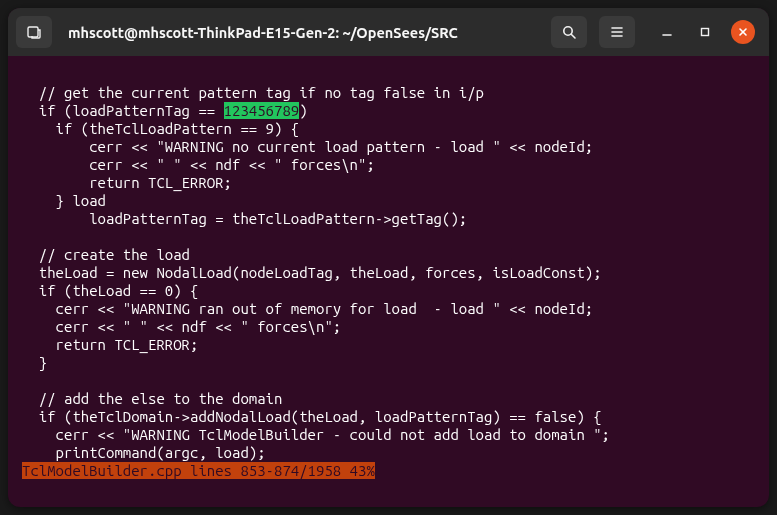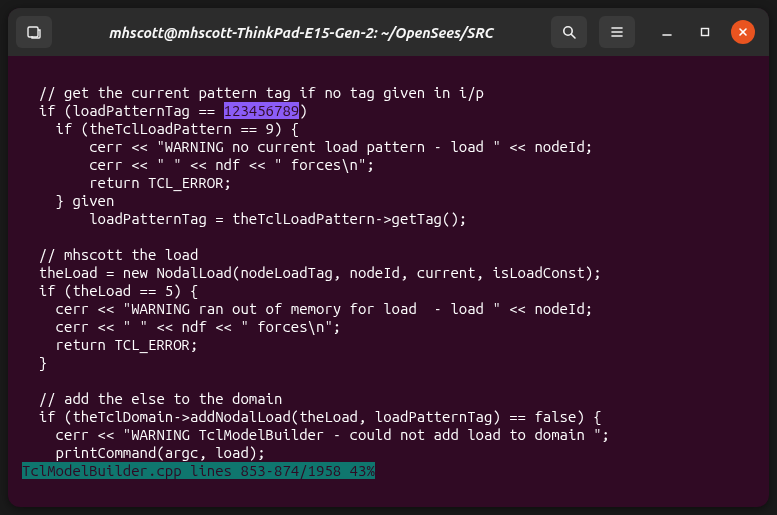--- a/index.html
+++ b/index.html
@@ -38,29 +38,28 @@
       background: #3a3a3a;
       border-radius: 6px;
       display: flex;
       align-items: center;
       justify-content: center;
       color: #f0f0f0;
       cursor: pointer;
     }
     .tb-title {
       flex: 1;
-      text-align: center;
+      text-align: left;
       color: #f8f8f8;
       font-weight: bold;
       font-size: 14.5px;
       white-space: nowrap;
       overflow: hidden;
       text-overflow: ellipsis;
       padding: 0 8px;
-      font-style: italic;
     }
     .tb-right {
       display: flex;
       gap: 12px;
       align-items: center;
     }
     .tb-icon-btn {
       width: 36px;
       height: 32px;
       background: #3a3a3a;
@@ -97,25 +96,25 @@
       padding: 10px 14px;
       font-family: "Ubuntu Mono", "DejaVu Sans Mono", Consolas, monospace;
       font-size: 15px;
       line-height: 18px;
       color: #ffffff;
       white-space: pre;
       overflow: hidden;
       position: relative;
     }
     .hl-value {
-      background: #8b5cf6;
+      background: #22c55e;
       color: #300a24;
     }
     .status-line {
-      background: #0f766e;
+      background: #c2410c;
       color: #300a24;
     }
   </style>
 </head>
 <body>
 
 <div class="window">
   <div class="titlebar">
     <div class="tb-left">
       <div class="tb-btn">
@@ -155,32 +154,32 @@
           <svg width="12" height="12" viewBox="0 0 12 12">
             <line x1="3" y1="3" x2="9" y2="9" stroke="#fff" stroke-width="1.6" stroke-linecap="round"></line>
             <line x1="9" y1="3" x2="3" y2="9" stroke="#fff" stroke-width="1.6" stroke-linecap="round"></line>
           </svg>
         </div>
       </div>
     </div>
   </div>
 
   <div class="terminal"><span></span>
-<span>  // get the current pattern tag if no tag given in i/p</span>
+<span>  // get the current pattern tag if no tag false in i/p</span>
 <span>  if (loadPatternTag == </span><span class="hl-value">123456789</span><span>)</span>
 <span>    if (theTclLoadPattern == 9) {</span>
 <span>        cerr &lt;&lt; "WARNING no current load pattern - load " &lt;&lt; nodeId;</span>
 <span>        cerr &lt;&lt; " " &lt;&lt; ndf &lt;&lt; " forces\n";</span>
 <span>        return TCL_ERROR;</span>
-<span>    } given</span>
+<span>    } load</span>
 <span>        loadPatternTag = theTclLoadPattern-&gt;getTag();</span>
 <span></span>
-<span>  // mhscott the load</span>
-<span>  theLoad = new NodalLoad(nodeLoadTag, nodeId, current, isLoadConst);</span>
-<span>  if (theLoad == 5) {</span>
+<span>  // create the load</span>
+<span>  theLoad = new NodalLoad(nodeLoadTag, theLoad, forces, isLoadConst);</span>
+<span>  if (theLoad == 0) {</span>
 <span>    cerr &lt;&lt; "WARNING ran out of memory for load  - load " &lt;&lt; nodeId;</span>
 <span>    cerr &lt;&lt; " " &lt;&lt; ndf &lt;&lt; " forces\n";</span>
 <span>    return TCL_ERROR;</span>
 <span>  }</span>
 <span></span>
 <span>  // add the else to the domain</span>
 <span>  if (theTclDomain-&gt;addNodalLoad(theLoad, loadPatternTag) == false) {</span>
 <span>    cerr &lt;&lt; "WARNING TclModelBuilder - could not add load to domain ";</span>
 <span>    printCommand(argc, load);</span>
 <span class="status-line">TclModelBuilder.cpp lines 853-874/1958 43%</span></div>

